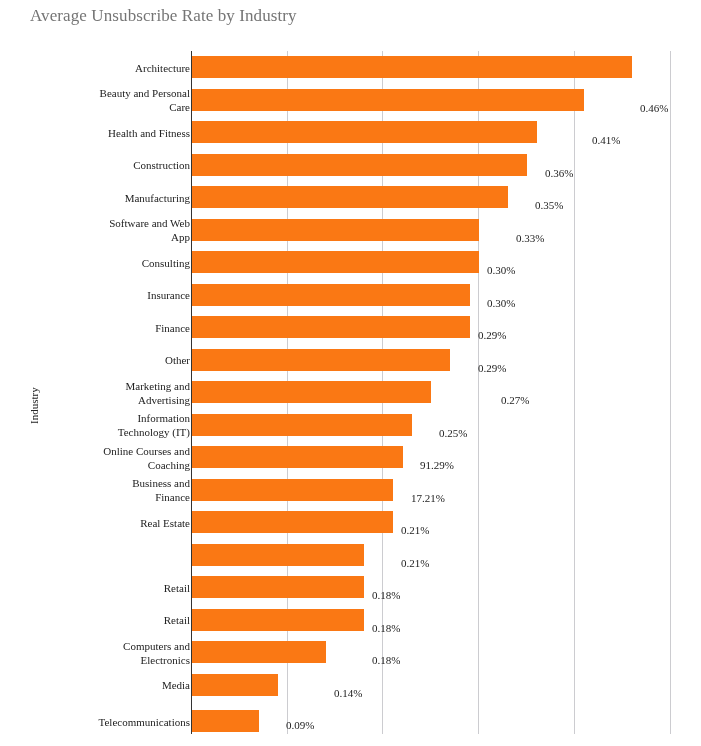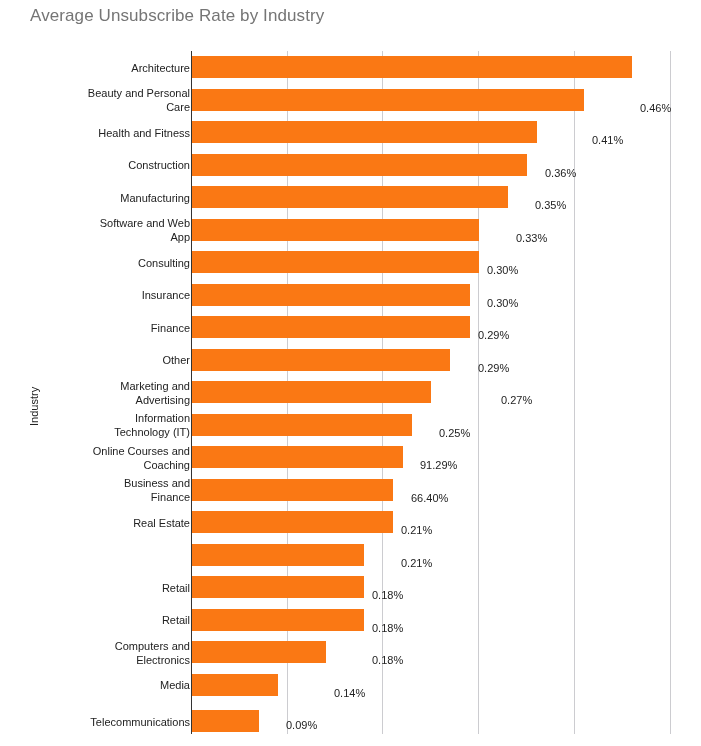--- a/index.html
+++ b/index.html
@@ -12,20 +12,21 @@
     height: 746px;
     font-family: "Liberation Sans", sans-serif;
     overflow: hidden;
     position: relative;
   }
   #chart-root {
     position: relative;
     width: 701px;
     height: 746px;
     background: #ffffff;
+    font-family: Liberation Serif, serif;
   }
   #chart-title {
     position: absolute;
     left: 30px;
     top: 6px;
     font-size: 17px;
     color: #757575;
     letter-spacing: 0.1px;
     white-space: nowrap;
   }
@@ -180,21 +181,21 @@
       <div class="bar-row" style="top: 408.72px;">
         <div class="cat-label">Information
 Technology (IT)</div>
         <div class="bar" style="width: 220px; background: rgb(250, 120, 20);"></div>
         <div class="val-label" style="left: 420px;">91.29%</div>
       </div>
       <div class="bar-row" style="top: 441.24px;">
         <div class="cat-label">Online Courses and
 Coaching</div>
         <div class="bar" style="width: 211px; background: rgb(250, 120, 20);"></div>
-        <div class="val-label" style="left: 411px;">66.40%</div>
+        <div class="val-label" style="left: 411px;">17.21%</div>
       </div>
       <div class="bar-row" style="top: 473.76px;">
         <div class="cat-label">Business and
 Finance</div>
         <div class="bar" style="width: 201px; background: rgb(250, 120, 20);"></div>
         <div class="val-label" style="left: 401px;">0.21%</div>
       </div>
       <div class="bar-row" style="top: 506.28px;">
         <div class="cat-label">Real Estate</div>
         <div class="bar" style="width: 201px; background: rgb(250, 120, 20);"></div>

